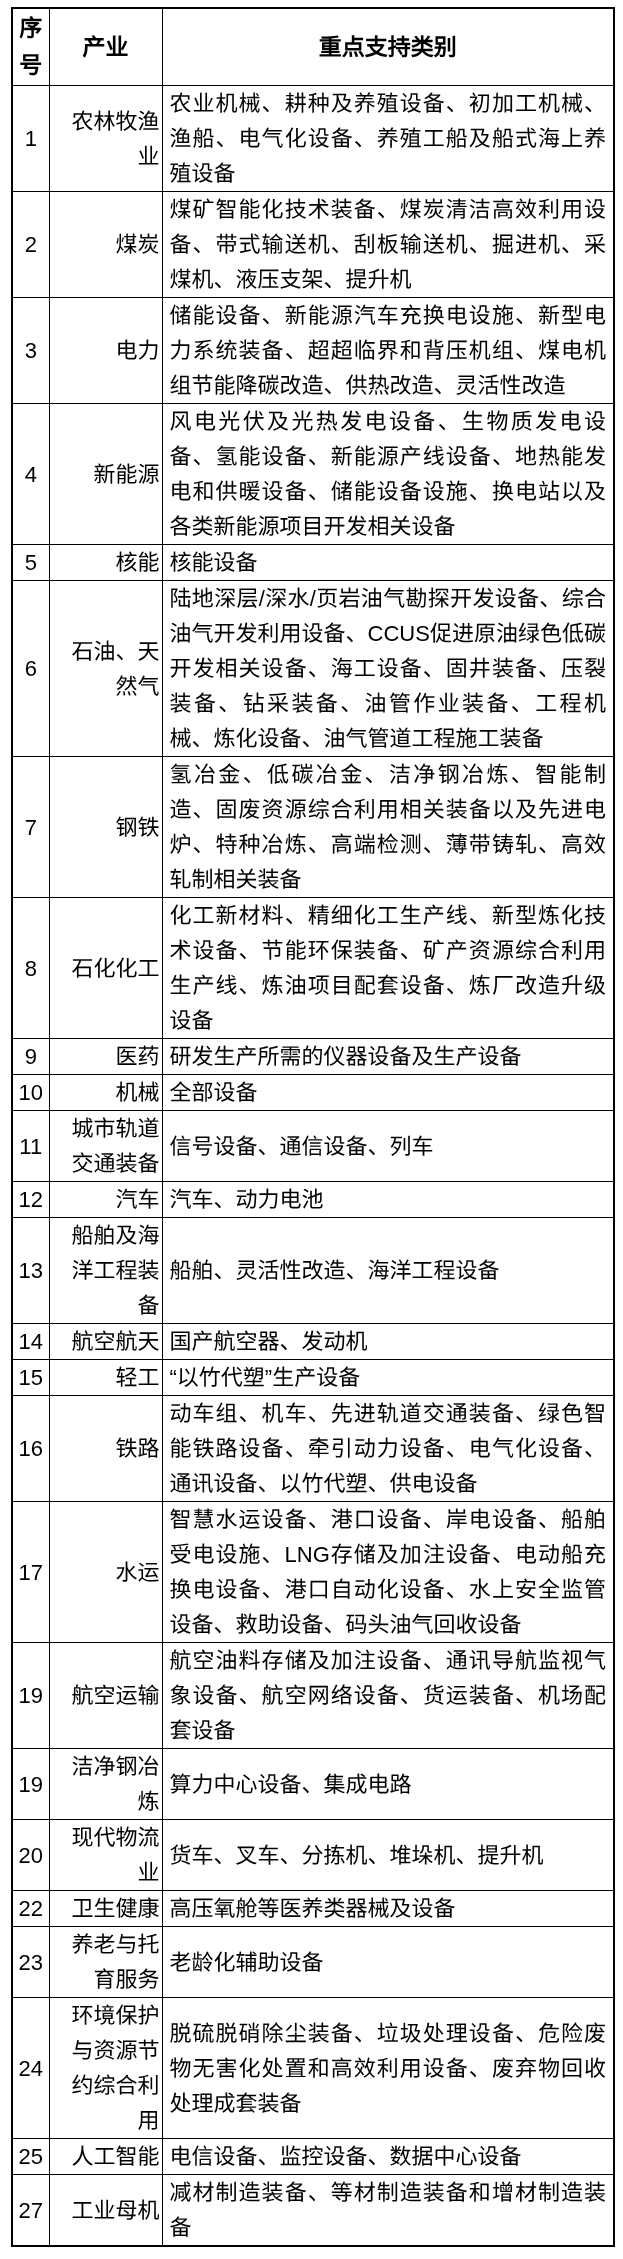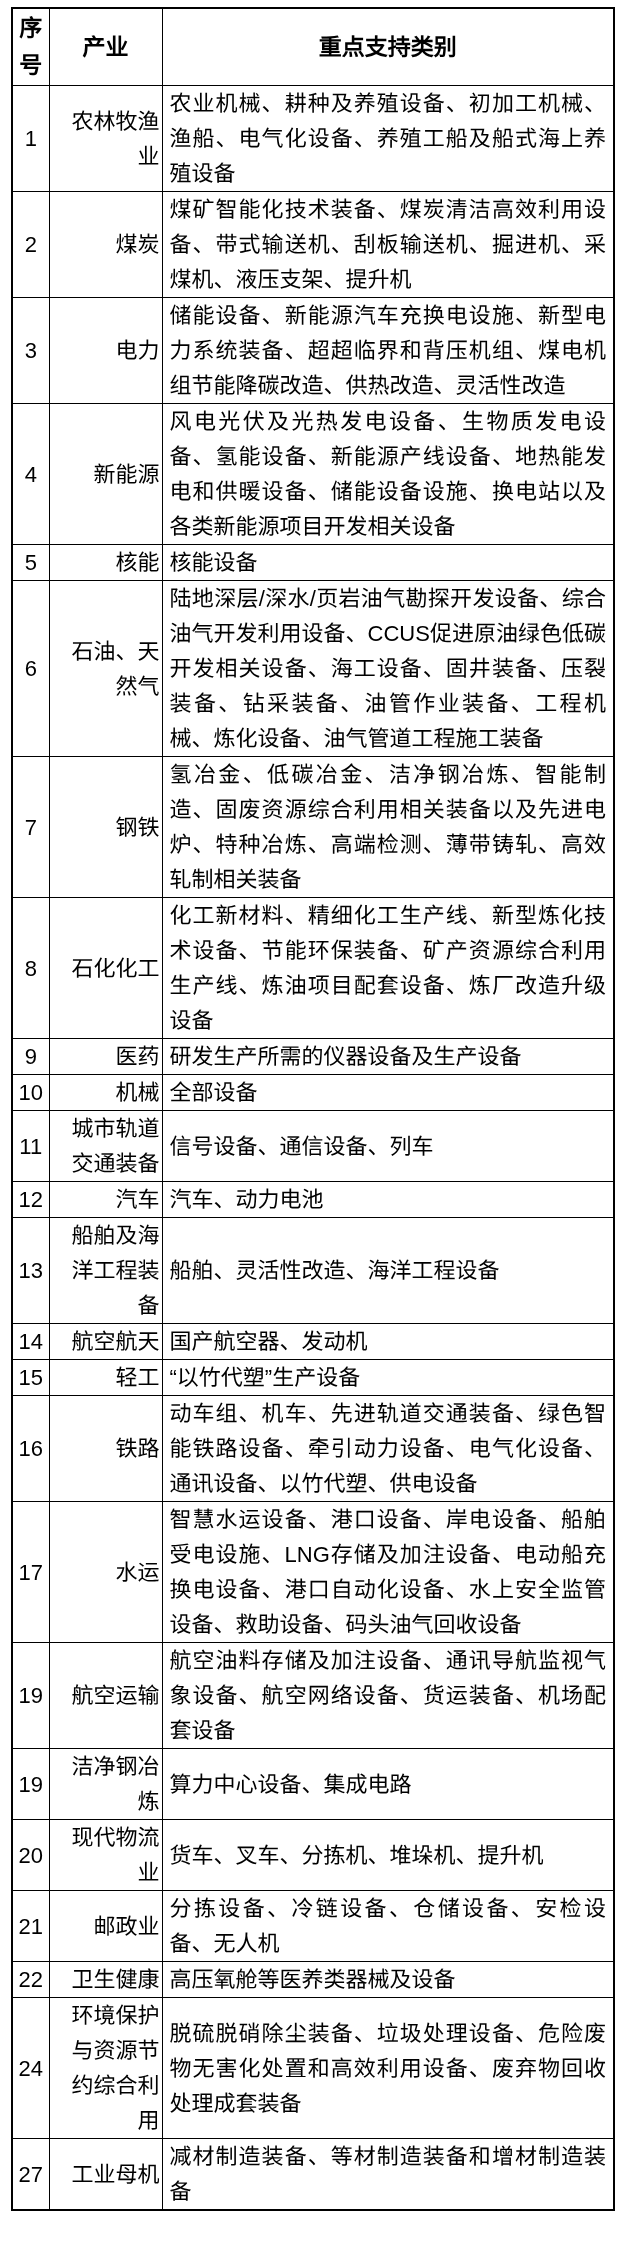--- a/index.html
+++ b/index.html
@@ -169,33 +169,38 @@
           <td class="cell-no">19</td>
           <td class="cell-industry">洁净钢冶炼</td>
           <td class="cell-categories">算力中心设备、集成电路</td>
         </tr>
         <tr>
           <td class="cell-no">20</td>
           <td class="cell-industry">现代物流业</td>
           <td class="cell-categories">货车、叉车、分拣机、堆垛机、提升机</td>
         </tr>
         <tr>
-          <td class="cell-no">21</td>
-          <td class="cell-industry">邮政业</td>
-          <td class="cell-categories">分拣设备、冷链设备、仓储设备、安检设备、无人机</td>
-        </tr>
-        <tr>
           <td class="cell-no">22</td>
           <td class="cell-industry">卫生健康</td>
           <td class="cell-categories">高压氧舱等医养类器械及设备</td>
         </tr>
         <tr>
+          <td class="cell-no">23</td>
+          <td class="cell-industry">养老与托育服务</td>
+          <td class="cell-categories">老龄化辅助设备</td>
+        </tr>
+        <tr>
           <td class="cell-no">24</td>
           <td class="cell-industry">环境保护与资源节约综合利用</td>
           <td class="cell-categories">脱硫脱硝除尘装备、垃圾处理设备、危险废物无害化处置和高效利用设备、废弃物回收处理成套装备</td>
+        </tr>
+        <tr>
+          <td class="cell-no">25</td>
+          <td class="cell-industry">人工智能</td>
+          <td class="cell-categories">电信设备、监控设备、数据中心设备</td>
         </tr>
         <tr>
           <td class="cell-no">27</td>
           <td class="cell-industry">工业母机</td>
           <td class="cell-categories">减材制造装备、等材制造装备和增材制造装备</td>
         </tr>
       </tbody>
   </table>
 </div>
 

